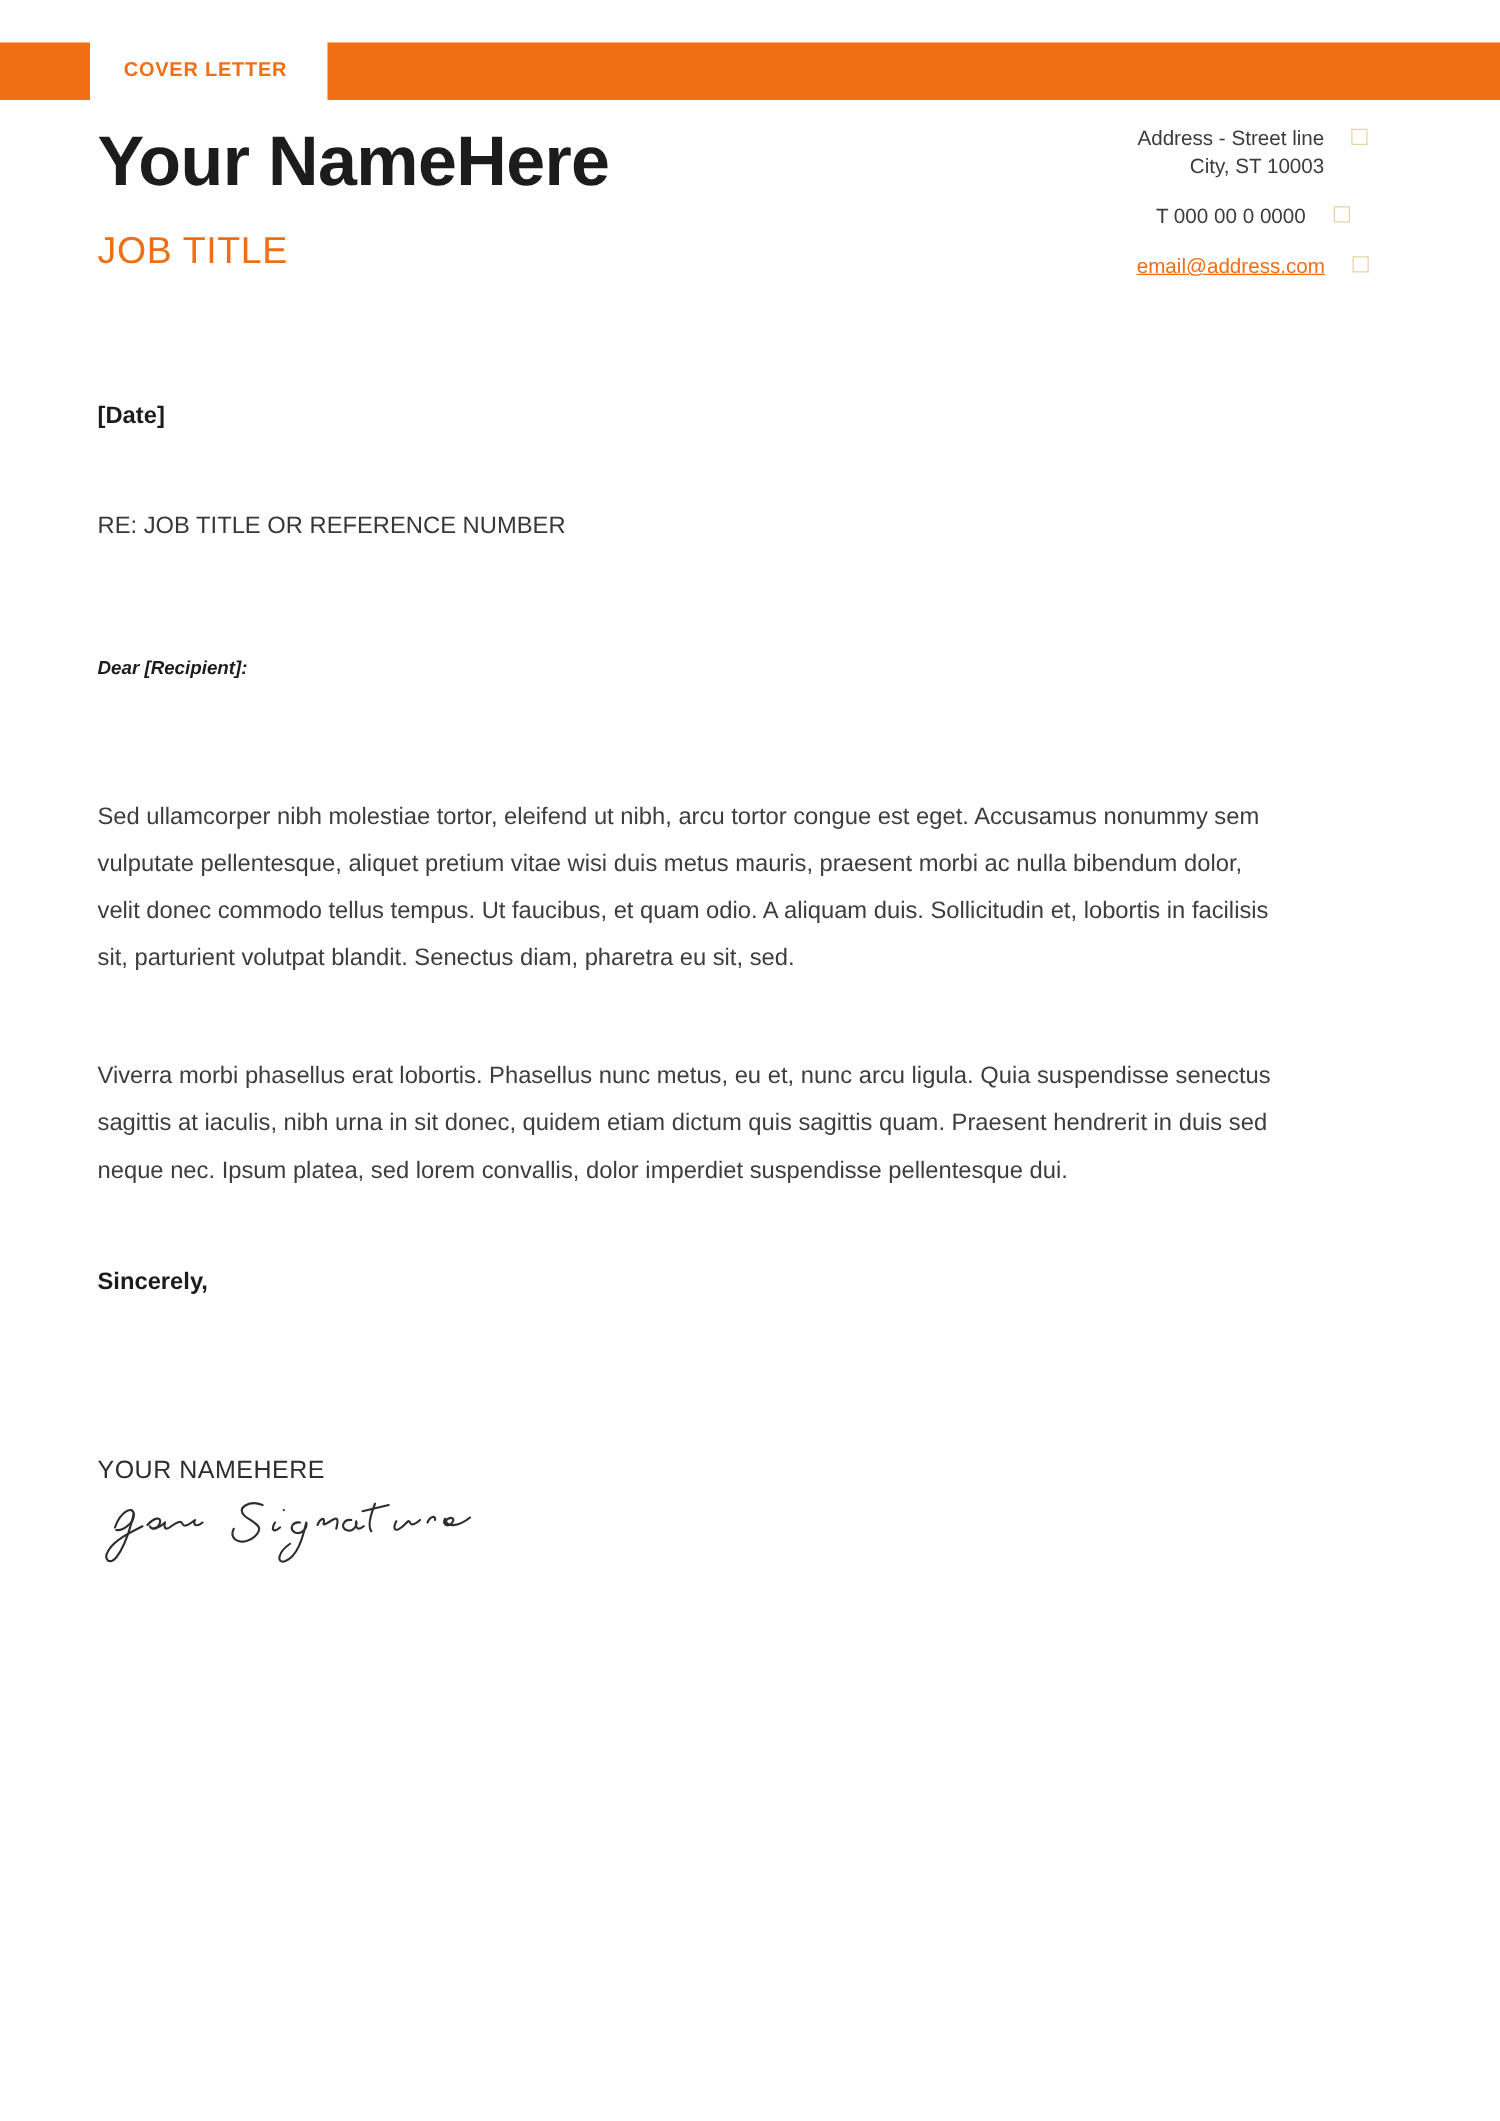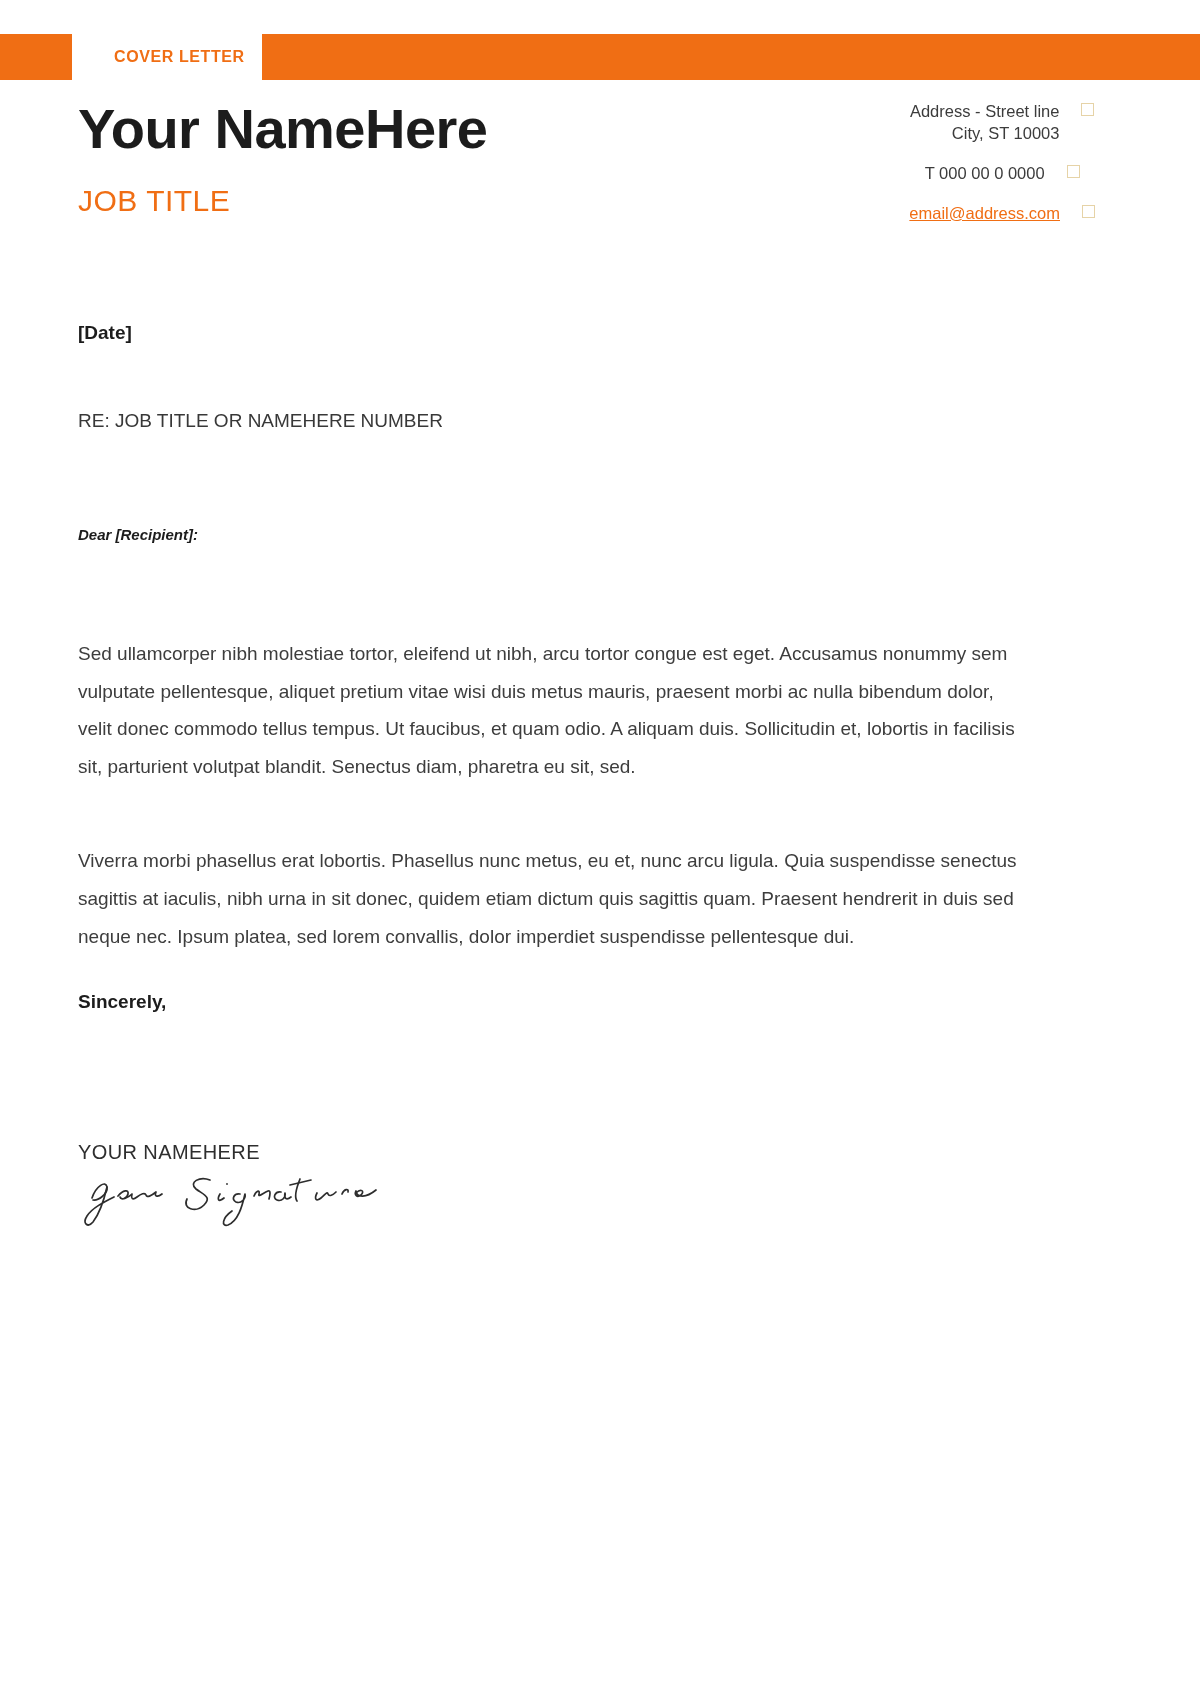--- a/index.html
+++ b/index.html
@@ -15,21 +15,21 @@
     width:1200px;height:1697px;
     background:#ffffff;
     font-family:"Liberation Sans",sans-serif;
     color:var(--text-body);
     overflow:hidden;
   }
   
   .banner{position:absolute;top:34px;left:0;right:0;height:46px;}
   .banner-left{position:absolute;left:0;top:0;width:72px;height:46px;background:var(--accent);}
   .banner-label{
-    position:absolute;left:114px;top:50%;transform:translateY(-50%);
+    position:absolute;left:99px;top:50%;transform:translateY(-50%);
     color:var(--accent);font-weight:700;font-size:16px;letter-spacing:.6px;
   }
   .banner-right{position:absolute;left:262px;right:0;top:0;height:46px;background:var(--accent);}
   
   .name-block{position:absolute;left:78px;top:98px;}
   .person-name{margin:0;font-size:56px;font-weight:700;color:var(--text-dark);letter-spacing:-.5px;line-height:1.1;}
   .job-title{margin-top:24px;font-size:30px;color:var(--accent);letter-spacing:.5px;font-weight:400;}
   .contact{position:absolute;top:100px;right:105px;display:flex;flex-direction:column;align-items:center;}
   .contact-row{display:flex;justify-content:flex-end;align-items:flex-start;margin-bottom:18px;}
   .contact-text{text-align:right;font-size:16.5px;line-height:22px;color:#3C3C3C;}
@@ -37,21 +37,21 @@
   .email-link{color:var(--accent);text-decoration:underline;cursor:pointer;}
   
   .letter{position:absolute;left:78px;top:322px;width:940px;}
   .date{font-weight:700;font-size:19px;color:var(--text-dark);}
   .subject{margin-top:66px;font-size:19px;color:#383838;}
   .salutation{margin-top:94px;font-weight:700;font-size:15px;color:var(--text-dark);font-style:italic;}
   .para{margin-top:0;font-size:19px;line-height:37.6px;color:var(--text-body);}
   .para.first{margin-top:92px;}
   .para.second{margin-top:57px;}
   .thanks{margin-top:40px;font-size:19px;color:#383838;}
-  .closing{margin-top:36px;font-weight:700;font-size:19px;color:var(--text-dark);}
+  .closing{margin-top:60px;font-weight:700;font-size:19px;color:var(--text-dark);}
   .signer{margin-top:128px;font-size:20px;letter-spacing:.4px;color:#2E2E2E;}
   .signature{margin-top:4px;margin-left:2px;}
   .signature svg{display:block;}
   .sr-only{position:absolute;width:1px;height:1px;overflow:hidden;clip:rect(0 0 0 0);white-space:nowrap;}
 </style>
 </head>
 <body>
 
 <div class="page">
 
@@ -81,21 +81,21 @@
     <div class="contact-row">
       <div class="contact-text">
         <a class="email-link">email@address.com</a>
       </div>
       <span class="ph-square"></span>
     </div>
   </div>
 
   <div class="letter">
     <div class="date">[Date]</div>
-    <div class="subject">RE: JOB TITLE OR NAMEHERE NUMBER</div>
+    <div class="subject">RE: JOB TITLE OR REFERENCE NUMBER</div>
     <div class="salutation">Dear [Recipient]:</div>
     <p class="para first">Sed ullamcorper nibh molestiae tortor, eleifend ut nibh, arcu tortor congue est eget. Accusamus nonummy sem vulputate pellentesque, aliquet pretium vitae wisi duis metus mauris, praesent morbi ac nulla bibendum dolor, velit donec commodo tellus tempus. Ut faucibus, et quam odio. A aliquam duis. Sollicitudin et, lobortis in facilisis sit, parturient volutpat blandit. Senectus diam, pharetra eu sit, sed.</p>
     <p class="para second">Viverra morbi phasellus erat lobortis. Phasellus nunc metus, eu et, nunc arcu ligula. Quia suspendisse senectus sagittis at iaculis, nibh urna in sit donec, quidem etiam dictum quis sagittis quam. Praesent hendrerit in duis sed neque nec. Ipsum platea, sed lorem convallis, dolor imperdiet suspendisse pellentesque dui.</p>
     <div class="closing">Sincerely,</div>
     <div class="signer">YOUR NAMEHERE</div>
 
     <div class="signature" aria-label="Your Signature">
       <span class="sr-only">Your Signature</span>
       <svg width="300" height="66" viewBox="0 0 300 66" fill="none" xmlns="http://www.w3.org/2000/svg" stroke="#2D2D2D" stroke-width="1.7" stroke-linecap="round" stroke-linejoin="round">
 

